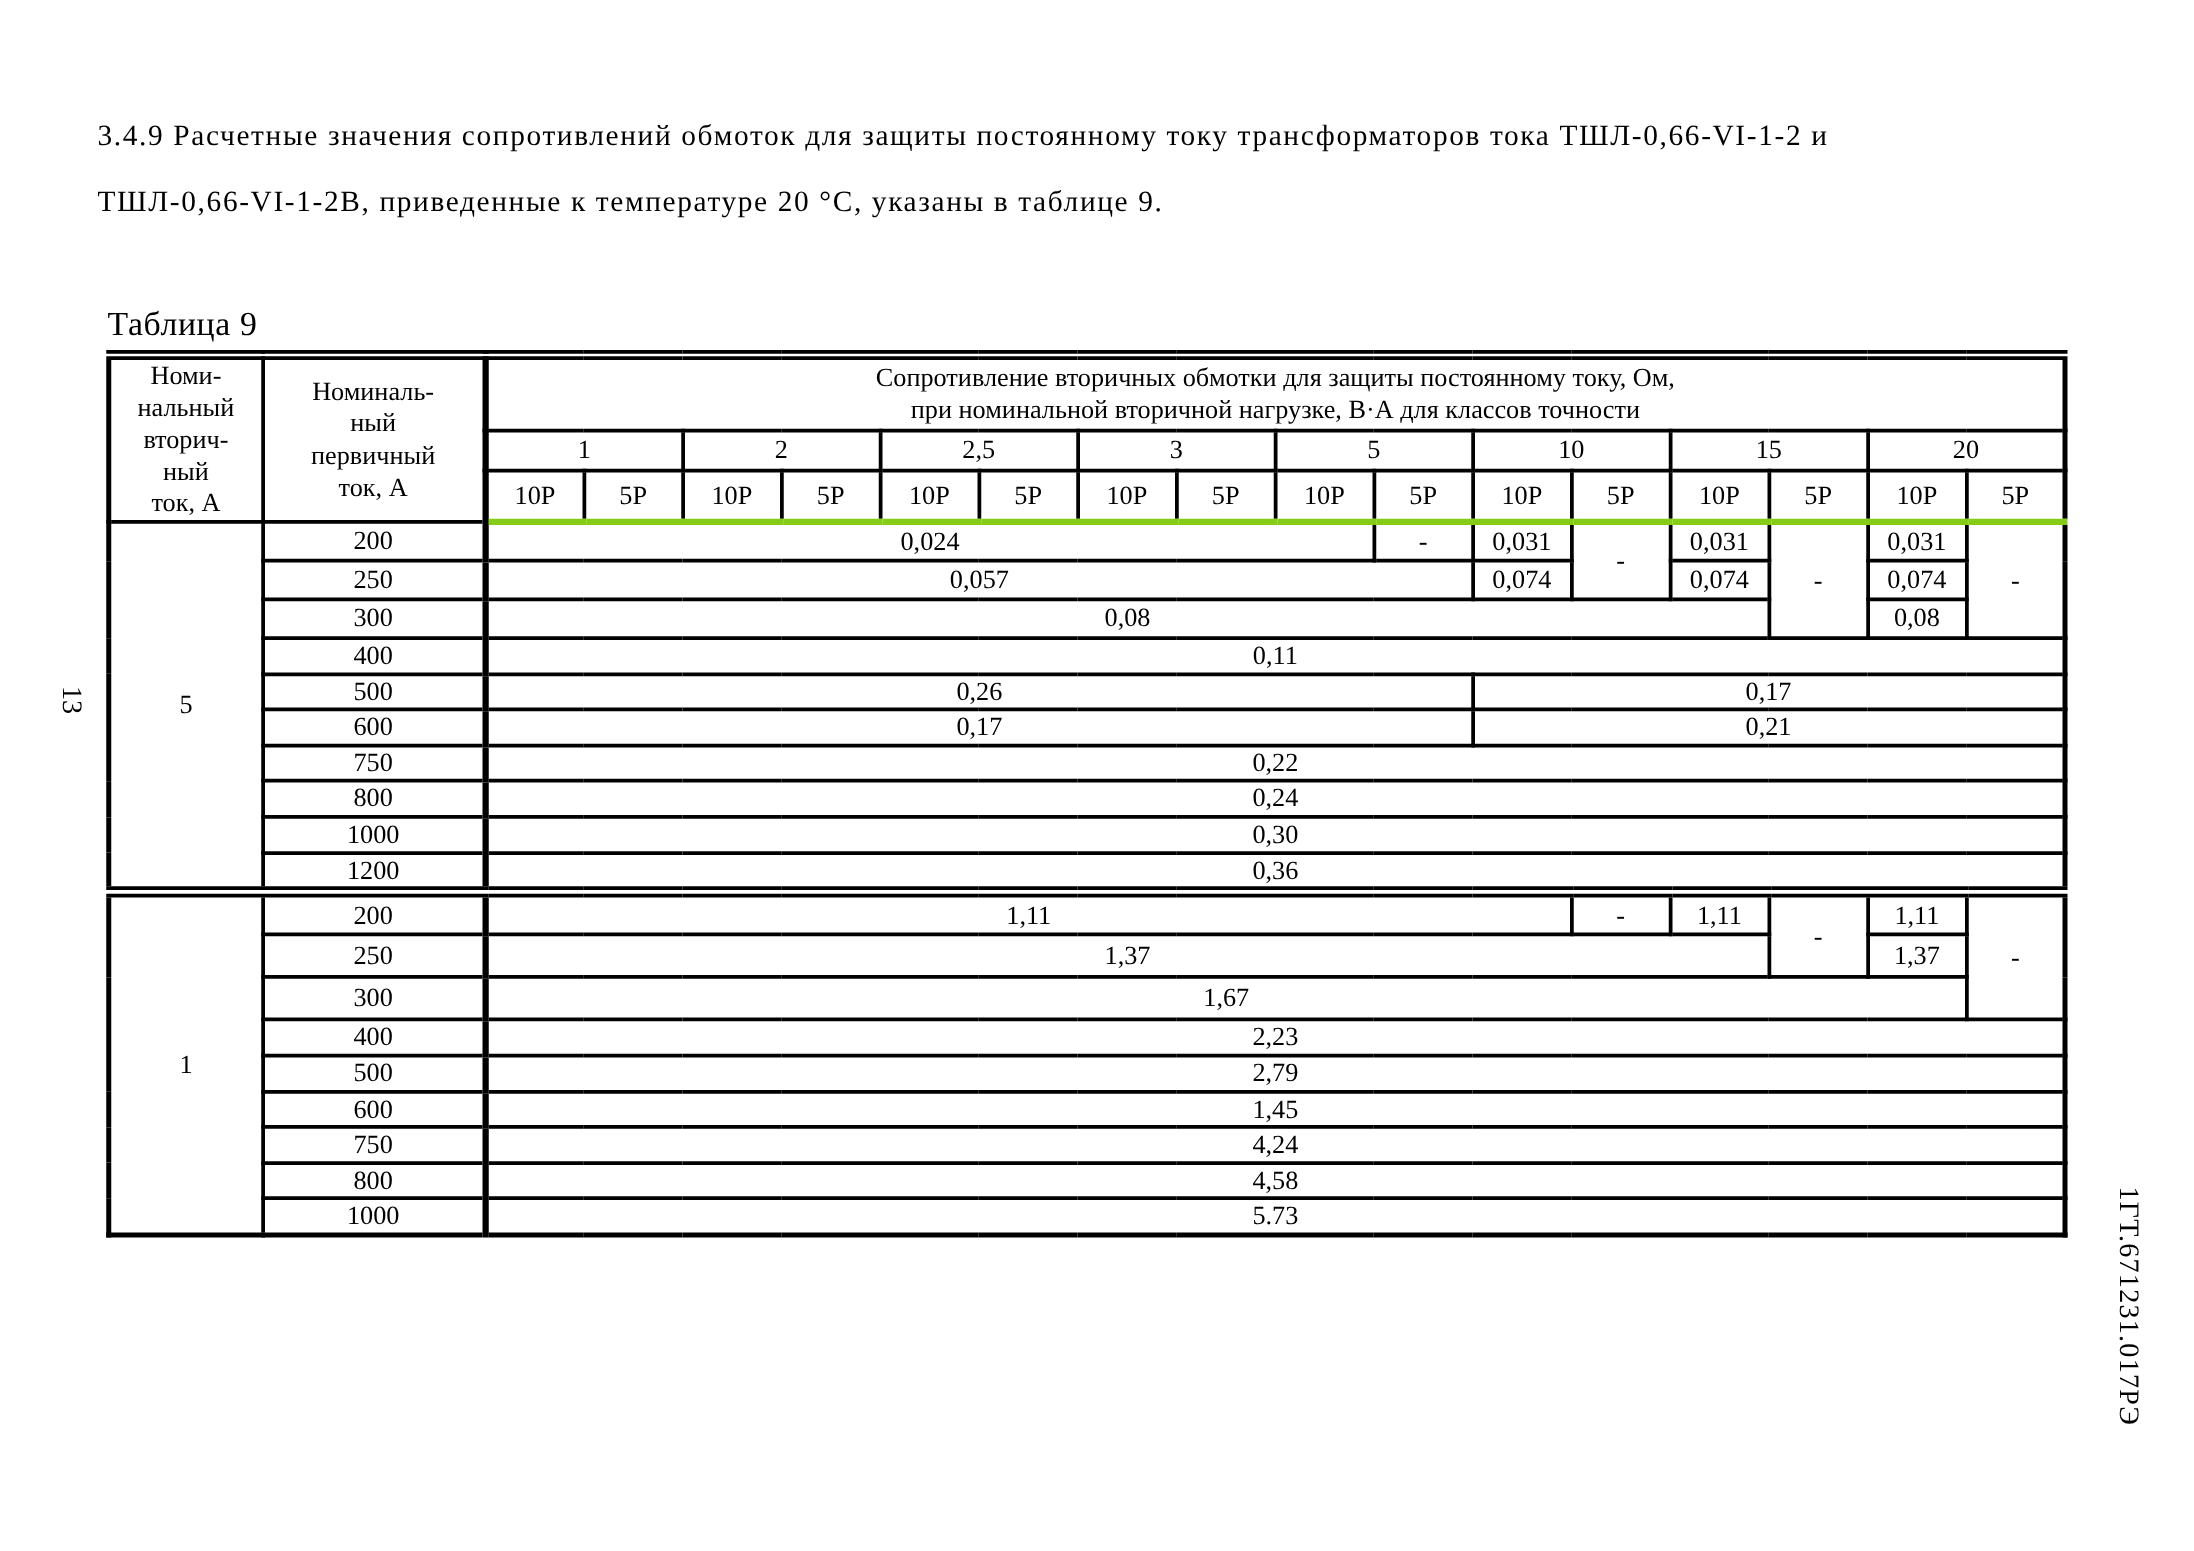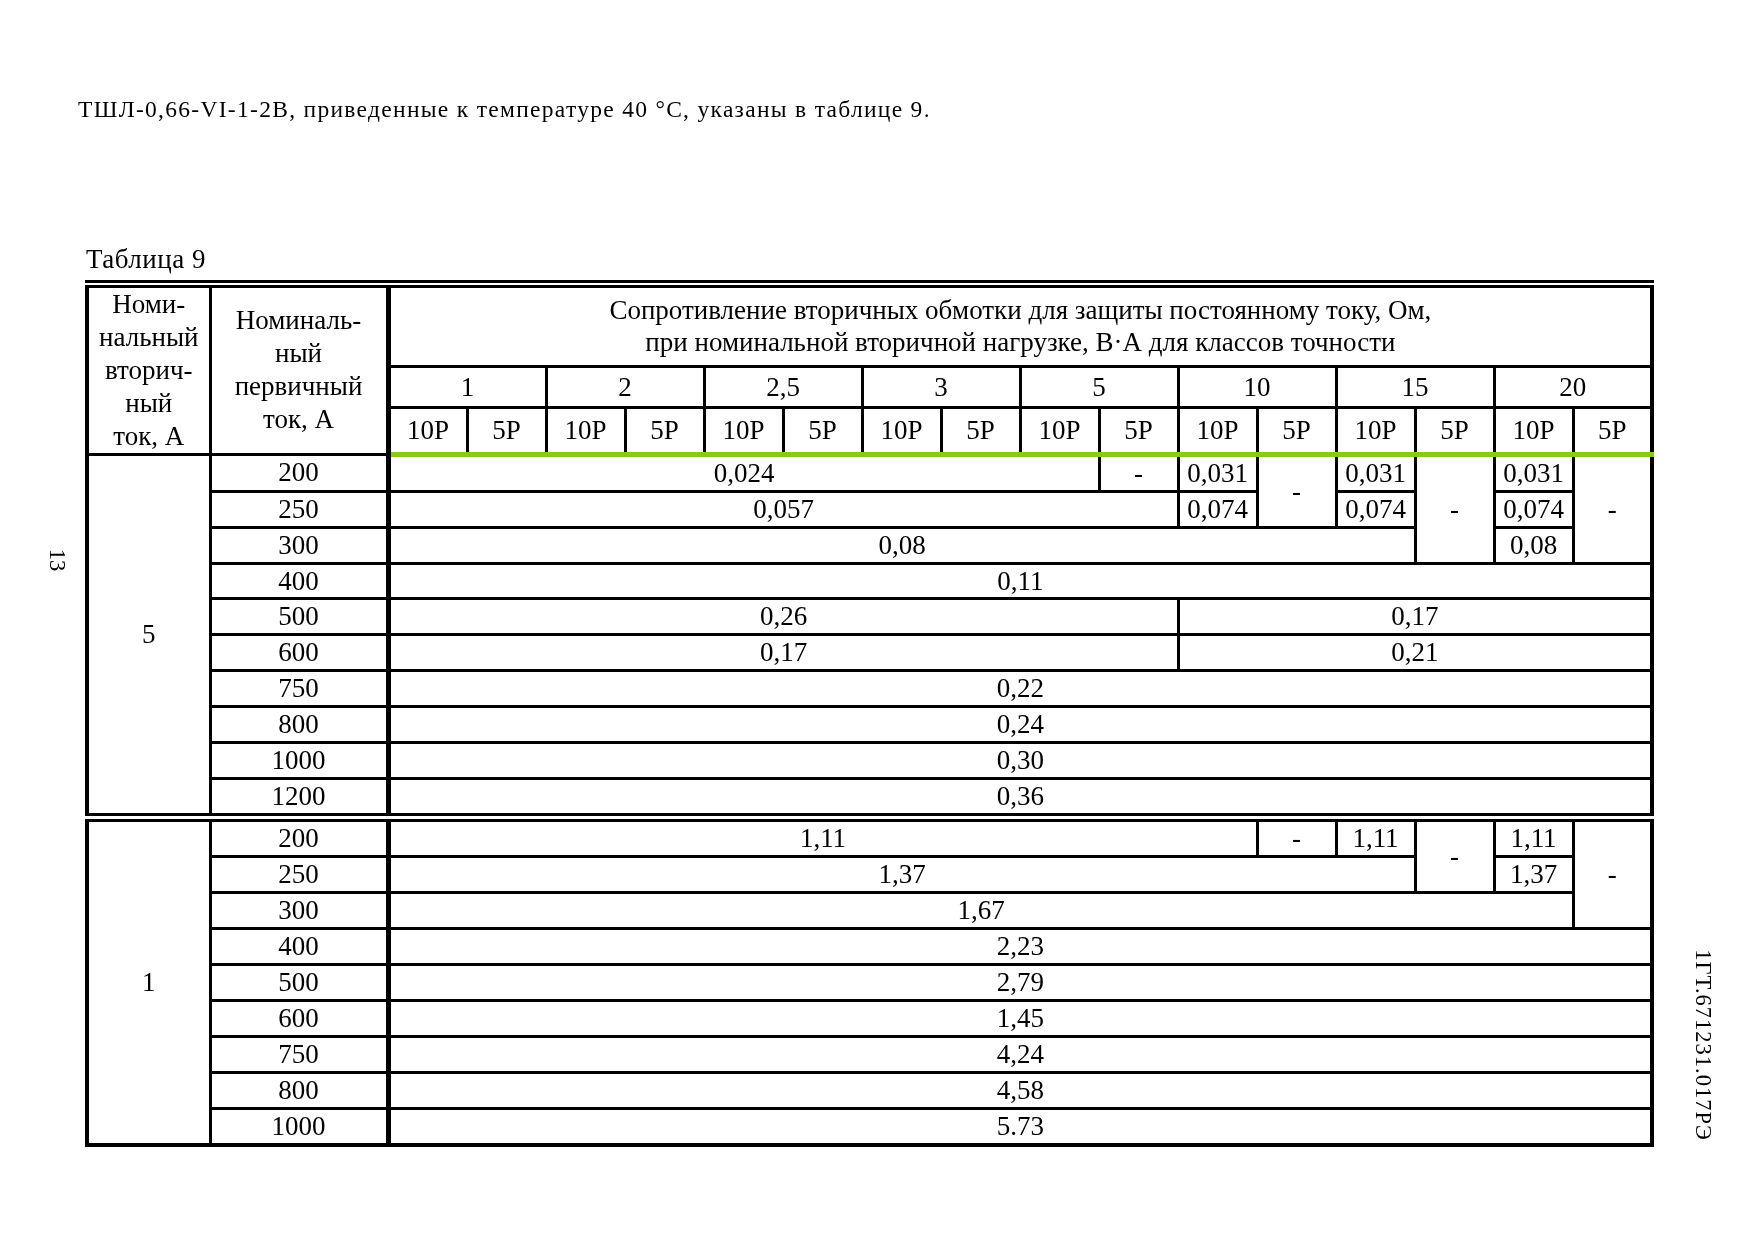--- a/index.html
+++ b/index.html
@@ -11,21 +11,21 @@
     position:absolute;left:78px;top:96px;width:1560px;
     font-size:23.5px;letter-spacing:1.3px;
   }
   .para .pline{height:53px;white-space:nowrap;}
   .caption{
     position:absolute;left:86px;top:244px;font-size:27px;letter-spacing:.5px;
   }
   .tblwrap{position:absolute;left:85px;top:280px;}
   table.doc-table{
     border-collapse:collapse;table-layout:fixed;width:1565px;
-    font-size:27px;
+    font-size:21px;
     border-left:4px solid #000;border-right:4px solid #000;
     border-bottom:4px solid #000;border-top:8px double #000;
   }
   table.doc-table th,table.doc-table td{
     border:3px solid #000;padding:0 2px;text-align:center;vertical-align:middle;
     font-weight:normal;line-height:1.22;overflow:hidden;
   }
   tr.hrow1{height:58px;}
   tr.hrow2{height:31px;}
   tr.hrow3{height:40px;}
@@ -42,21 +42,22 @@
     position:absolute;display:flex;align-items:center;justify-content:center;
     transform:rotate(90deg);font-size:22.5px;white-space:nowrap;
   }
   .rot-page{left:34px;top:547px;width:46px;height:26px;}
   .rot-doc{left:1583px;top:1032px;width:240px;height:26px;letter-spacing:1px;}
 </style>
 </head>
 <body>
 
 <div class="para">
-  <div class="pline">ТШЛ-0,66-VI-1-2В, приведенные к температуре 40 °С, указаны в таблице 9.</div>
+  <div class="pline">3.4.9  Расчетные значения сопротивлений обмоток для защиты постоянному току трансформаторов тока ТШЛ-0,66-VI-1-2 и</div>
+  <div class="pline">ТШЛ-0,66-VI-1-2В, приведенные к температуре 20 °С, указаны в таблице 9.</div>
 </div>
 
 <div class="caption">Таблица 9</div>
 
 <div class="tblwrap">
   <table class="doc-table">
     <colgroup>
       <col style="width:123px">
         <col style="width:178px">
       <col style="width:79px">

